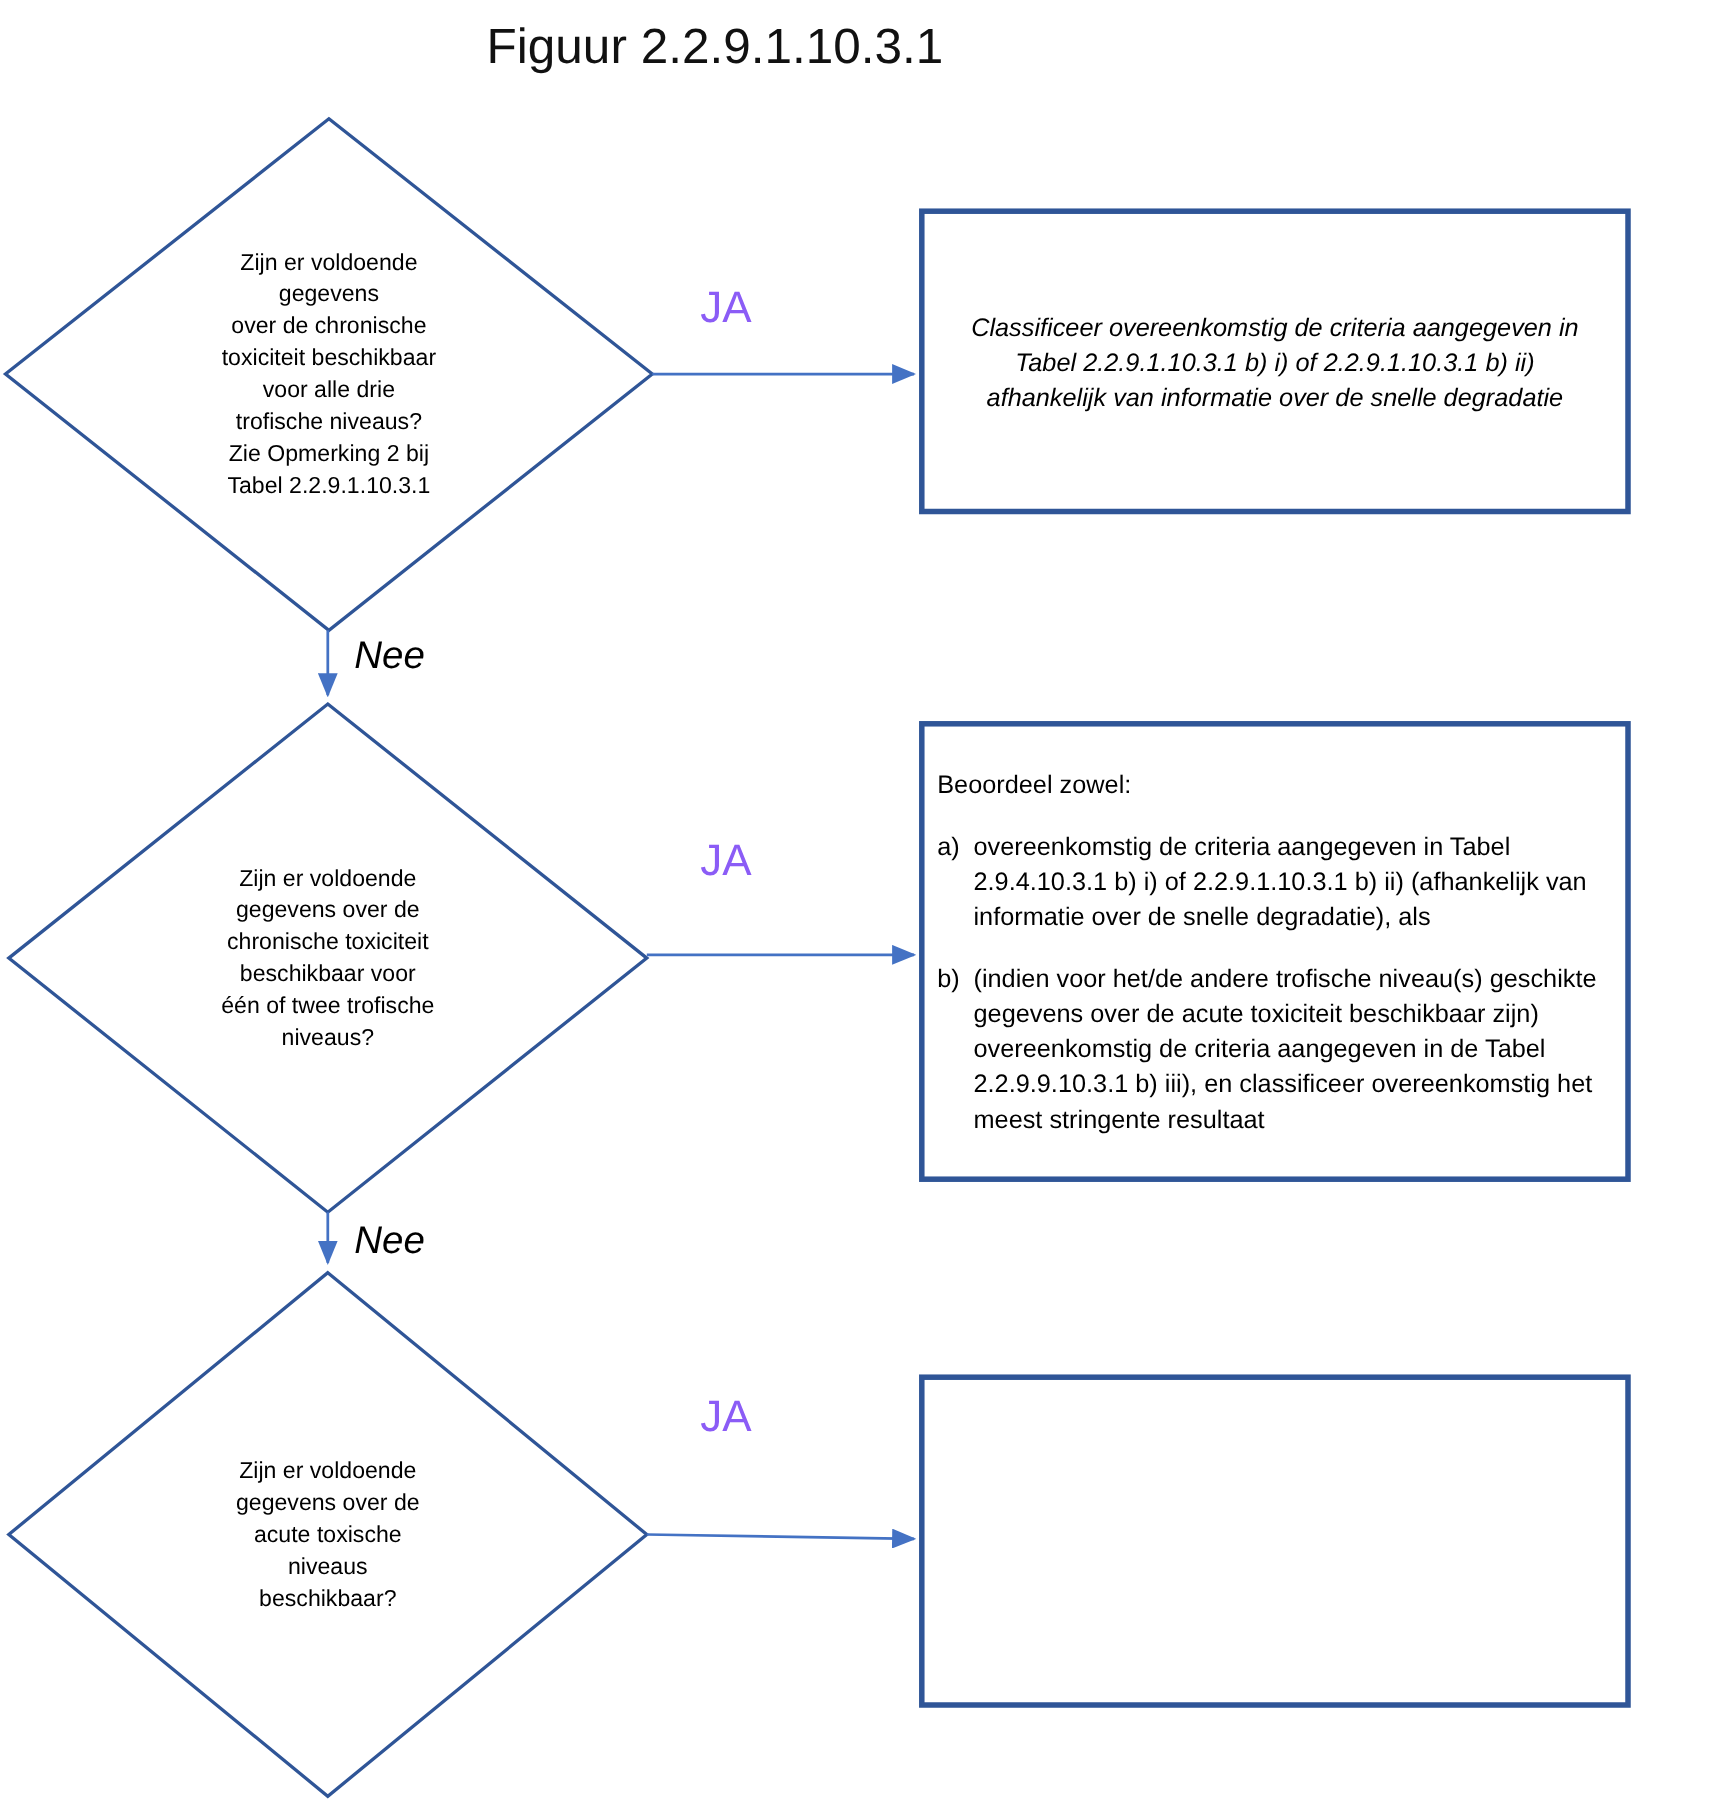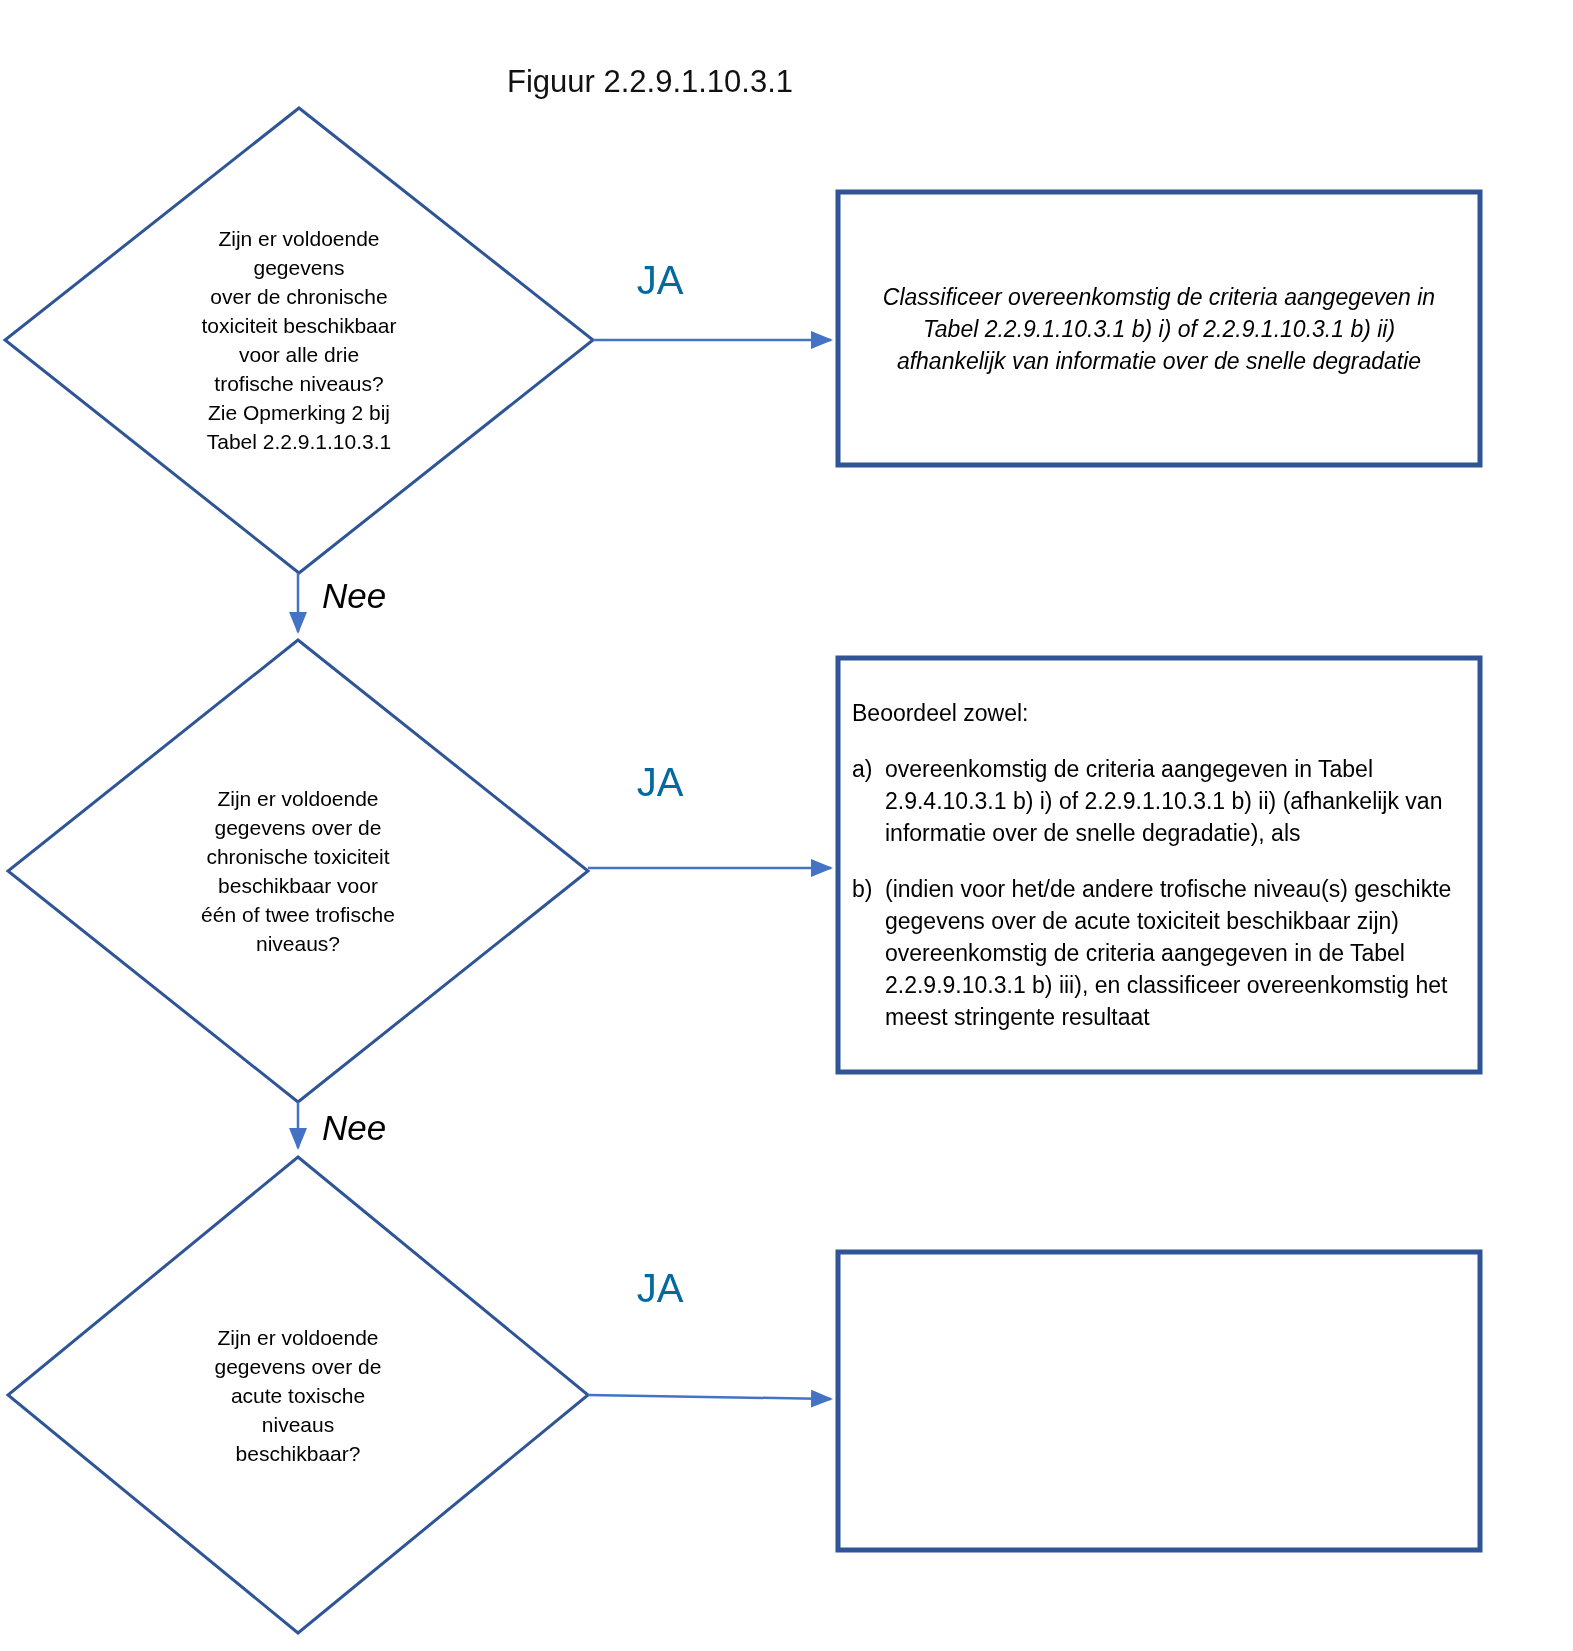--- a/index.html
+++ b/index.html
@@ -7,24 +7,23 @@
     position:relative;
     width:1573px;height:1651px;
     background:#ffffff;
     font-family:"Liberation Sans", sans-serif;
     color:#000000;
     overflow:hidden;
   }
   .title{
     position:absolute;left:0;top:16px;width:1300px;
     text-align:center;
-    font-size:31px;
+    font-size:45px;
     color:#111111;
     letter-spacing:0px;
-    margin-top:48px;
   }
   svg.layer{position:absolute;left:0;top:0;}
   .dtext{
     position:absolute;
     display:flex;align-items:center;justify-content:center;
     text-align:center;
     white-space:pre-line;
     font-size:21px;line-height:29px;
   }
   .d1{left:104px;top:195px;width:390px;height:290px;}
@@ -41,21 +40,21 @@
   .b3{left:848px;top:1252px;width:622px;height:298px;}
   .b2{
     position:absolute;left:852px;top:658px;width:614px;height:414px;
     display:flex;flex-direction:column;justify-content:center;
     text-align:left;
     font-size:23px;line-height:32px;gap:24px;
   }
   .li{display:flex;}
   .li .marker{flex:0 0 33px;}
   .li .litext{flex:1;}
-  .ja{position:absolute;width:124px;text-align:center;font-size:40px;color:#0369a1;}
+  .ja{position:absolute;width:124px;text-align:center;font-size:40px;color:#8b5cf6;}
   .ja1{left:598px;top:258px;}
   .ja2{left:598px;top:760px;}
   .ja3{left:598px;top:1266px;}
   .nee{position:absolute;font-size:35px;color:#000000;font-style:italic;}
   .nee1{left:322px;top:576px;}
   .nee2{left:322px;top:1108px;}
 </style>
 </head>
 <body>
 

